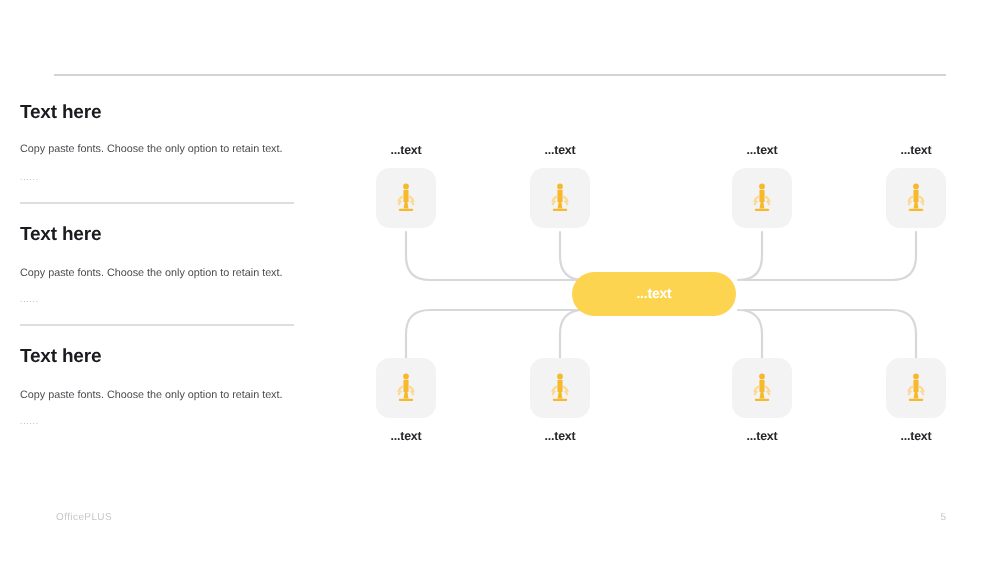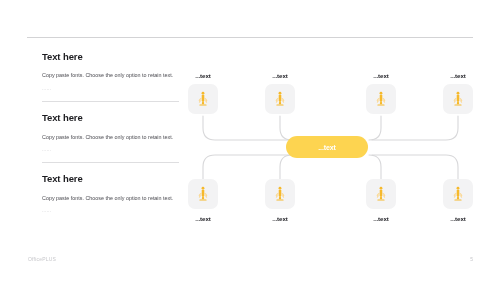--- a/index.html
+++ b/index.html
@@ -25,21 +25,21 @@
     left: 27px;
     top: 37px;
     width: 446px;
     height: 1px;
     background: #d3d3d5;
   }
 
   
   .left-col {
     position: absolute;
-    left: 42px;
+    left: 10px;
     top: 52px;
     width: 148px;
   }
   .text-block {
     position: relative;
   }
   .block-title {
     font-size: 9.5px;
     font-weight: bold;
     color: #1b1b1f;

